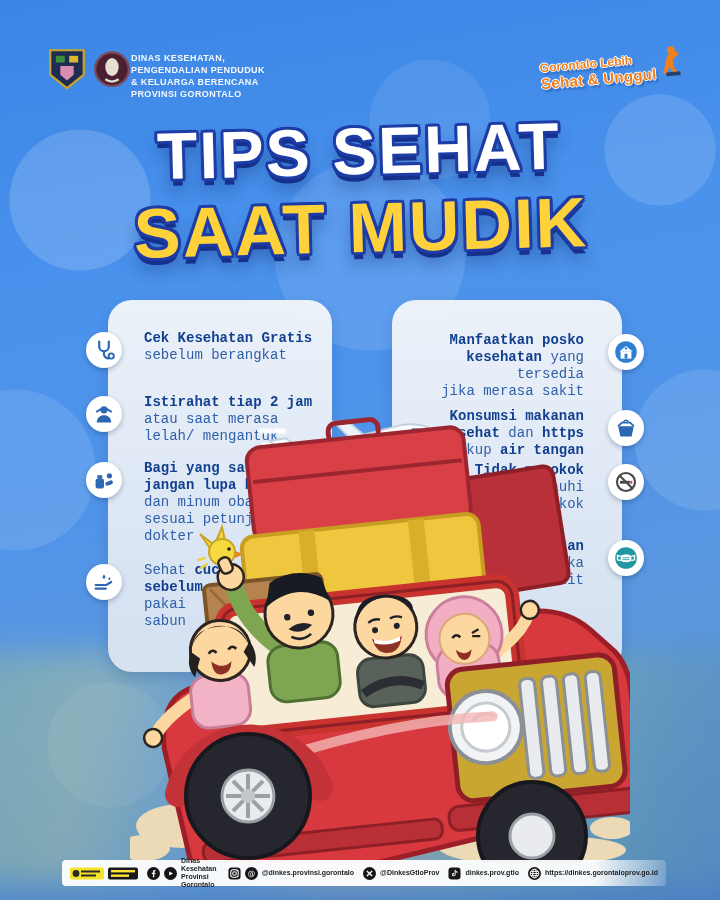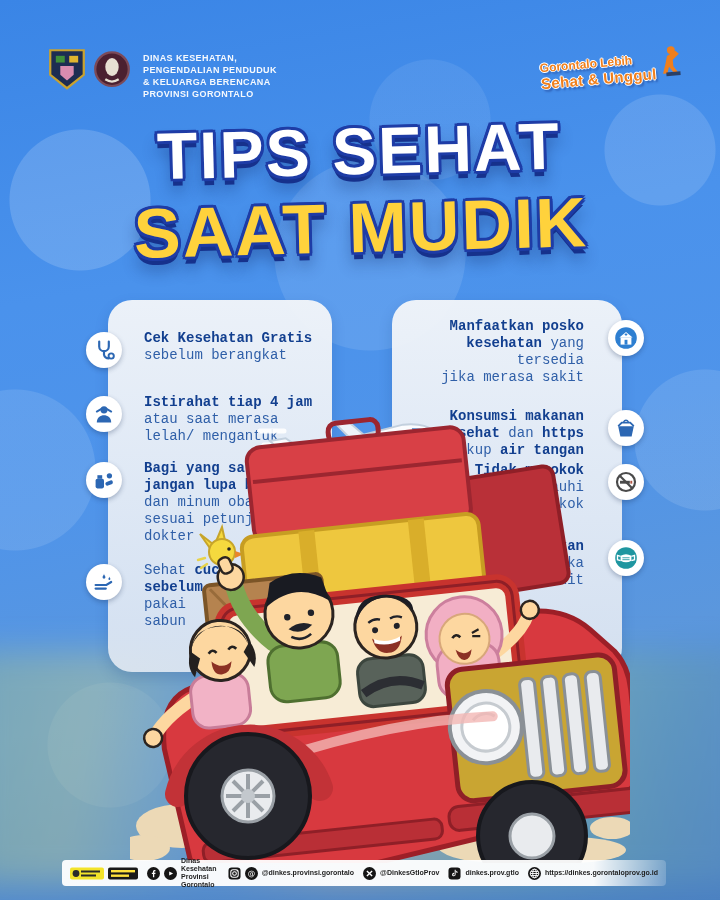--- a/index.html
+++ b/index.html
@@ -11,21 +11,21 @@
     radial-gradient(circle at 660px 150px, rgba(255,255,255,.13) 0 55px, transparent 56px),
     radial-gradient(circle at 370px 255px, rgba(255,255,255,.10) 0 95px, transparent 96px),
     radial-gradient(circle at 15px 470px, rgba(255,255,255,.11) 0 80px, transparent 81px),
     radial-gradient(circle at 705px 440px, rgba(255,255,255,.11) 0 70px, transparent 71px),
     radial-gradient(circle at 110px 745px, rgba(255,255,255,.10) 0 62px, transparent 63px),
     radial-gradient(circle at 430px 120px, rgba(255,255,255,.08) 0 60px, transparent 61px);}
   .landscape{position:absolute;left:-30px;right:-30px;top:652px;height:232px;z-index:1;
     background:linear-gradient(100deg,#8fb49c 0%,#a9c1a0 16%,#6d9fd2 34%,#c9b896 50%,#7fb3a4 72%,#649ab2 88%,#5c8fc2 100%);
     opacity:.55;filter:blur(16px);}
   
-  .header{position:absolute;left:48px;top:48px;display:flex;gap:12px;align-items:flex-start;z-index:5;justify-content:space-between;}
+  .header{position:absolute;left:48px;top:48px;display:flex;align-items:flex-start;z-index:5;justify-content:space-between;}
   .crests{display:flex;gap:7px;}
   .crests span{display:block;width:38px;height:44px;}
   .agency{color:#fff;font-size:9px;font-weight:bold;letter-spacing:.4px;line-height:1.35;
     white-space:pre-line;text-transform:uppercase;margin-top:4px;opacity:.95;}
   .brand{position:absolute;right:38px;top:50px;z-index:5;transform:rotate(-5deg);display:flex;align-items:flex-end;gap:2px;}
   .brand-l1{font-size:12px;font-weight:900;color:#f07f1c;
     text-shadow:-1px 0 #fff,1px 0 #fff,0 -1px #fff,0 1px #fff,2px 3px 2px rgba(30,60,140,.55);}
   .brand-l2{font-size:15px;font-weight:900;color:#f07f1c;letter-spacing:.3px;
     text-shadow:-1px 0 #fff,1px 0 #fff,0 -1px #fff,0 1px #fff,2px 3px 2px rgba(30,60,140,.55);}
   .brand-person{display:block;width:24px;height:34px;margin-bottom:2px;}
@@ -132,21 +132,21 @@
 sebelum berangkat</span></div>
       </div>
       <div class="tip left" style="top: 94px;">
         <div class="tip-icon">
           <svg viewBox="0 0 20 20">
             <circle cx="10" cy="6.5" r="3" fill="#2c67b3"></circle>
             <path d="M4 17c0-4 3-6 6-6s6 2 6 6z" fill="#2c67b3"></path>
             <path d="M4 8l3.5-2M16 8l-3.5-2" stroke="#2c67b3" stroke-width="1.6" stroke-linecap="round"></path>
           </svg>
         </div>
-        <div class="tip-text"><span class="b">Istirahat tiap 4 jam</span><span>
+        <div class="tip-text"><span class="b">Istirahat tiap 2 jam</span><span>
 atau saat merasa
 lelah/ mengantuk</span></div>
       </div>
       <div class="tip left" style="top: 160px;">
         <div class="tip-icon">
           <svg viewBox="0 0 20 20">
             <rect x="3" y="9" width="7" height="8" rx="1.5" fill="#2c67b3"></rect>
             <rect x="4.5" y="6" width="4" height="3" fill="#2c67b3"></rect>
             <rect x="11" y="11" width="6.5" height="3.2" rx="1.6" fill="#2c67b3" transform="rotate(-20 14 12.5)"></rect>
             <circle cx="14.5" cy="6.5" r="2.2" fill="#2c67b3"></circle>
@@ -167,21 +167,21 @@
             <path d="M14.5 5.5c0 1 .8 1.3.8 2a.8.8 0 0 1-1.6 0c0-.7.8-1 .8-2z" fill="#2c67b3"></path>
           </svg>
         </div>
         <div class="tip-text"><span>Sehat </span><span class="b">cuci
 sebelum</span><span>
 pakai
 sabun</span></div>
       </div>
     </div>
   <div class="panel pr">
-      <div class="tip right" style="top: 18px;">
+      <div class="tip right" style="top: 32px;">
         <div class="tip-icon">
           <svg viewBox="0 0 20 20">
             <circle cx="10" cy="10" r="9" fill="#2e7fd1"></circle>
             <path d="M4.5 9.5L10 5l5.5 4.5z" fill="#fff"></path>
             <rect x="5.5" y="9.5" width="9" height="6" fill="#fff"></rect>
             <rect x="8.8" y="11.5" width="2.4" height="4" fill="#2e7fd1"></rect>
             <path d="M10 6v2.2M8.9 7.1h2.2" stroke="#2e7fd1" stroke-width="1"></path>
           </svg>
         </div>
         <div class="tip-text"><span class="b">Manfaatkan posko

